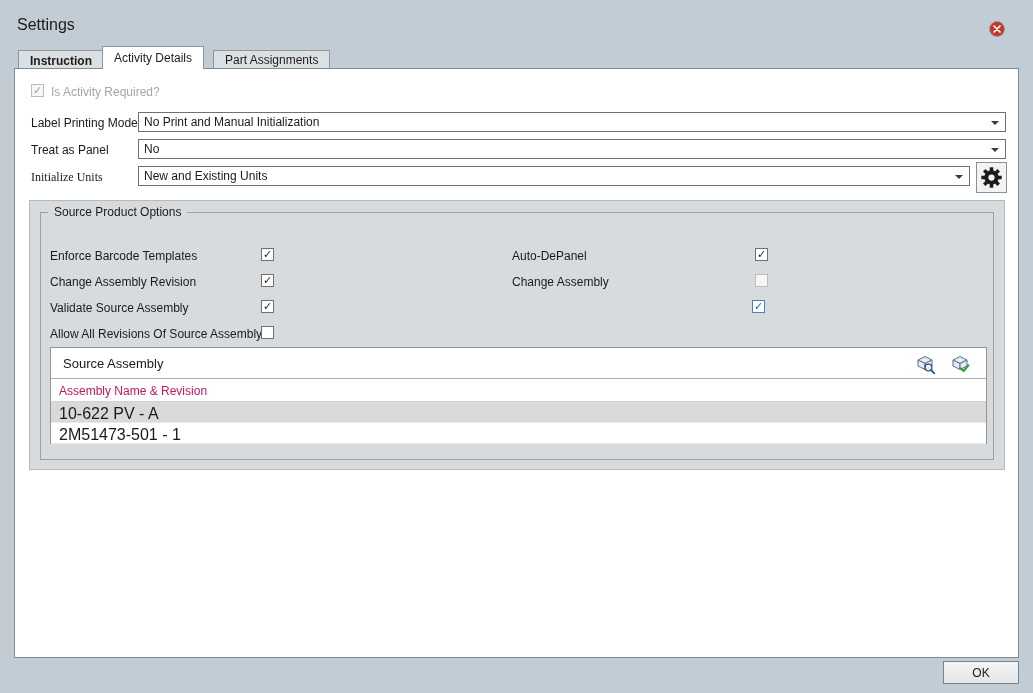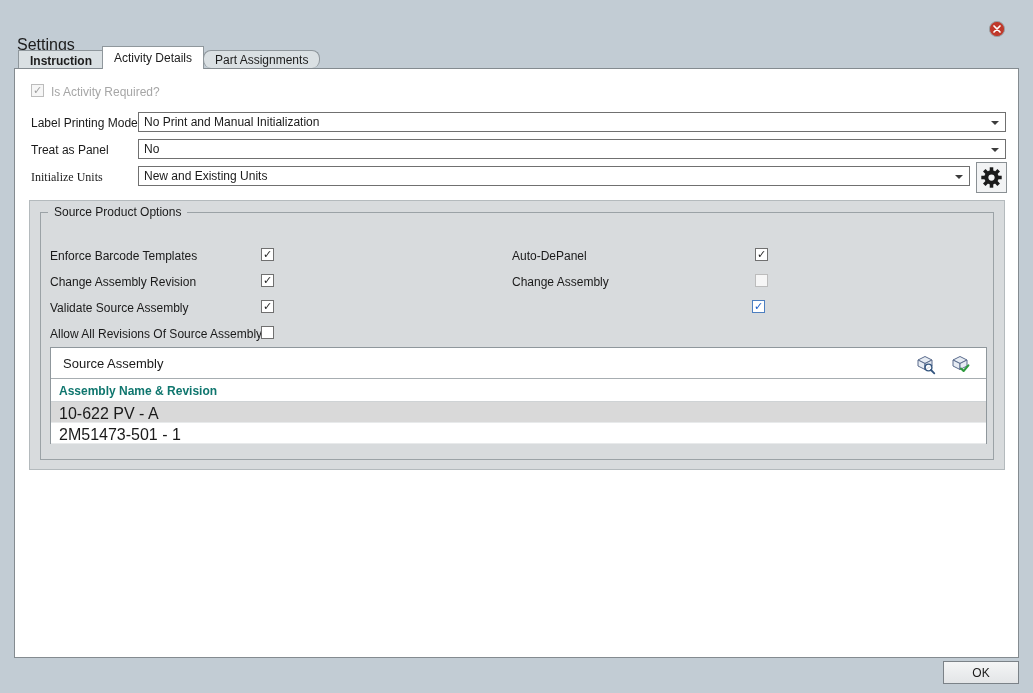--- a/index.html
+++ b/index.html
@@ -5,21 +5,21 @@
   * { box-sizing: border-box; }
   html,body { margin:0; padding:0; }
   body {
     font-family: "Liberation Sans", "DejaVu Sans", sans-serif;
     background:#c2ccd4;
   }
   .win {
     position:relative; width:1033px; height:693px;
     background:#c2ccd4; overflow:hidden;
   }
-  .win-title { position:absolute; left:17px; top:16px; font-size:16px; color:#1c1c1c;margin-top:20px; }
+  .win-title { position:absolute; left:17px; top:16px; font-size:16px; color:#1c1c1c; }
   .close-btn { position:absolute; left:988px; top:20px; width:18px; height:18px; cursor:pointer; }
 
   
   .tab { position:absolute; font-size:12px; color:#1c1c1c; background:#dae0e3;
          border:1px solid #8f979c; border-bottom:none; padding:0 11px;
          display:flex; align-items:center; z-index:2; }
   .tab.inactive { top:50px; height:18px; }
   .tab.bold { font-weight:bold; }
   .tab.active { top:46px; height:23px; background:#ffffff; z-index:4; }
 
@@ -72,22 +72,22 @@
     position:absolute; left:20px; top:146px; width:937px; height:97px;
     background:#ffffff; border:1px solid #8f979c;
   }
   .sa-title-row { position:absolute; left:0; top:0; width:100%; height:31px; border-bottom:1px solid #a7adb1; }
   .sa-title { position:absolute; left:12px; top:0; line-height:31px; font-size:13px; color:#1a1a1a; }
   .tbl-btn { position:absolute; top:4px; width:24px; height:24px; background:transparent; border:none;
              display:flex; align-items:center; justify-content:center; cursor:pointer; padding:0; }
   .tbl-btn-1 { left:862px; }
   .tbl-btn-2 { left:897px; }
   .sa-colheader { position:absolute; left:0; top:32px; width:100%; height:22px;
-                  border-bottom:1px solid #cfd3d5; font-size:12px; color:#0f766e;
-                  padding:4px 0 0 8px;font-weight:bold; }
+                  border-bottom:1px solid #cfd3d5; font-size:12px; color:#be185d;
+                  padding:4px 0 0 8px; }
   .sa-row { position:absolute; left:0; width:100%; height:21px; font-size:16px; color:#1a1a1a;
             padding:3px 0 0 8px; border-bottom:1px solid #e8eaeb; cursor:default; }
   .sa-row.selected { background:#d9d9d9; }
   .sa-row-1 { top:54px; }
   .sa-row-2 { top:75px; }
 
   .ok-btn {
     position:absolute; left:943px; top:661px; width:76px; height:23px;
     background:linear-gradient(#f4f5f6,#e3e5e7); border:1px solid #7b8288;
     font-size:12px; color:#1a1a1a; display:flex; align-items:center; justify-content:center;
@@ -107,21 +107,21 @@
       <path d="M6 6 L12 12 M12 6 L6 12" stroke="#ffffff" stroke-width="1.7" stroke-linecap="round"></path>
     </svg>
   </div>
 
   <div class="tab inactive bold" style="left:18px;align-items:flex-end;">
     <span>Instruction</span>
   </div>
   <div class="tab active" style="left:102px;">
     <span>Activity Details</span>
   </div>
-  <div class="tab inactive" style="left:203px;border-radius:8px;">
+  <div class="tab inactive" style="left:213px;">
     <span>Part Assignments</span>
   </div>
 
   <div class="panel">
 
     <span class="cb-box disabled" style="left:16px; top:15px;">✓</span>
     <span class="lbl disabled" style="left:36px; top:16px;">Is Activity Required?</span>
 
     <span class="lbl" style="left:16px; top:47px;">Label Printing Mode</span>
     <div class="combo" style="left:123px; top:43px; width:868px;">

